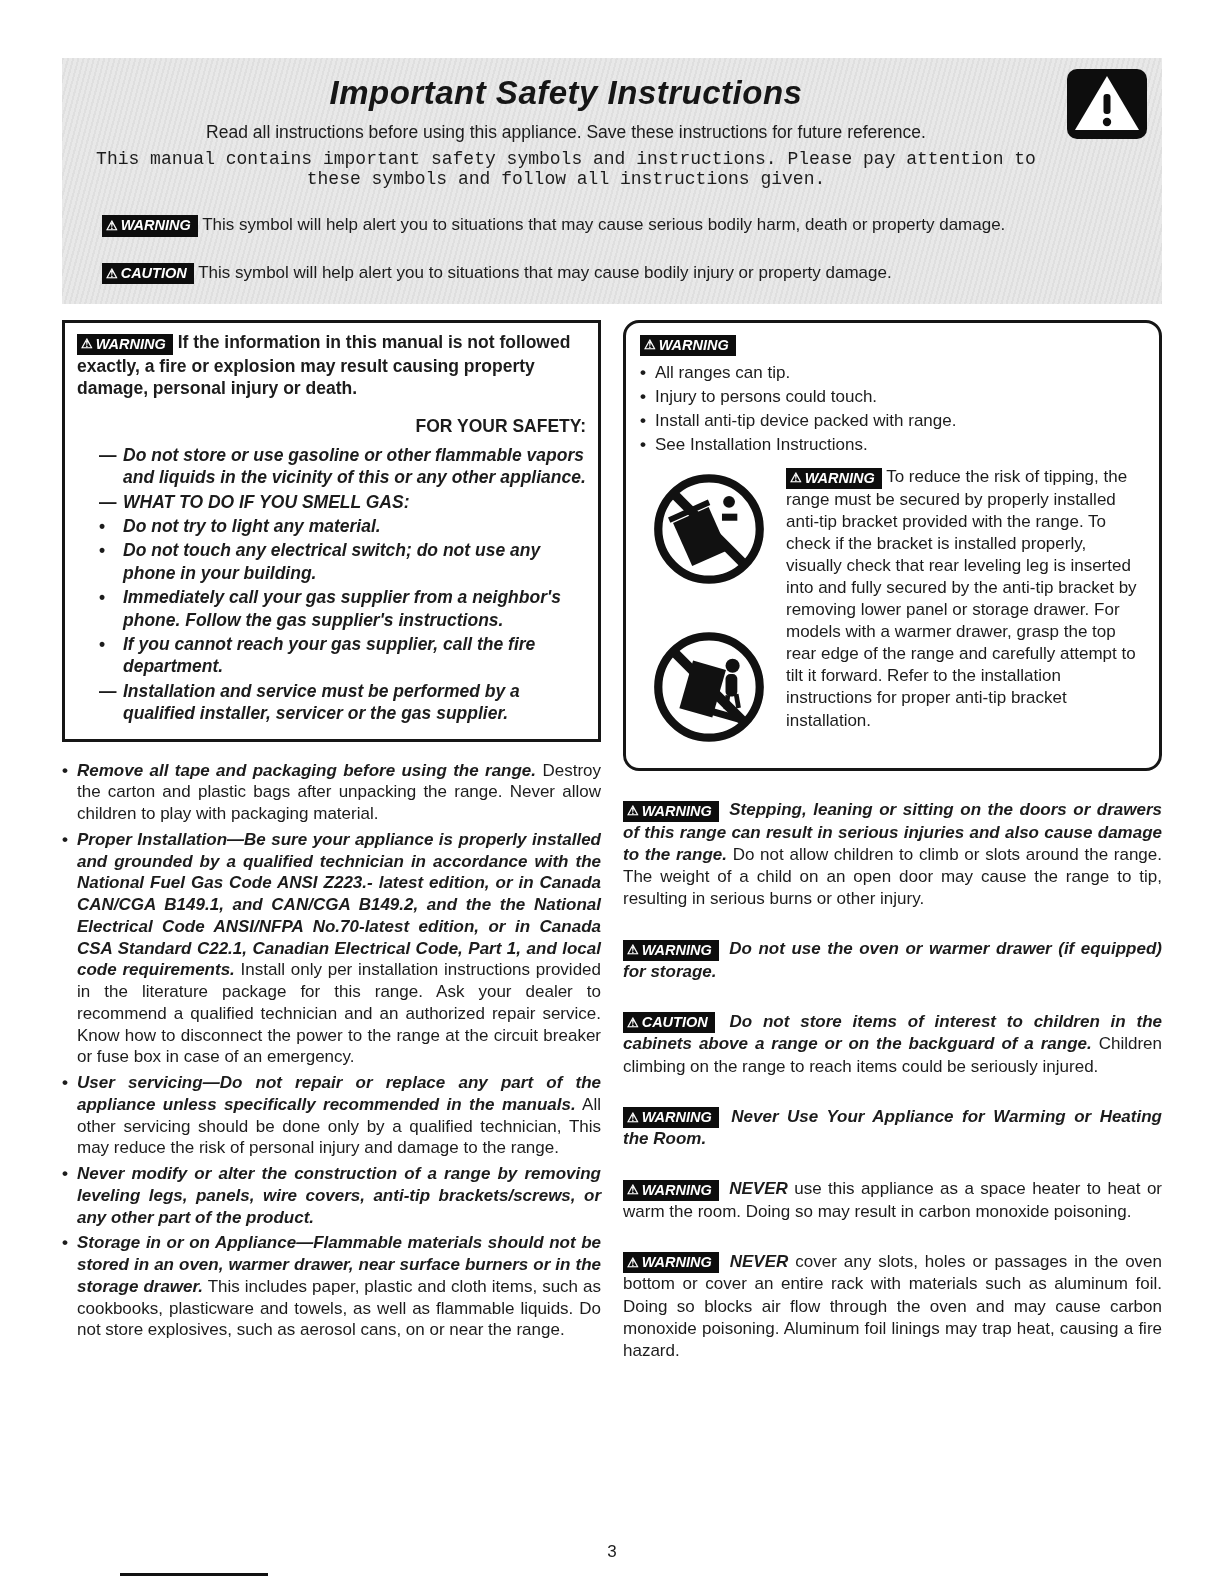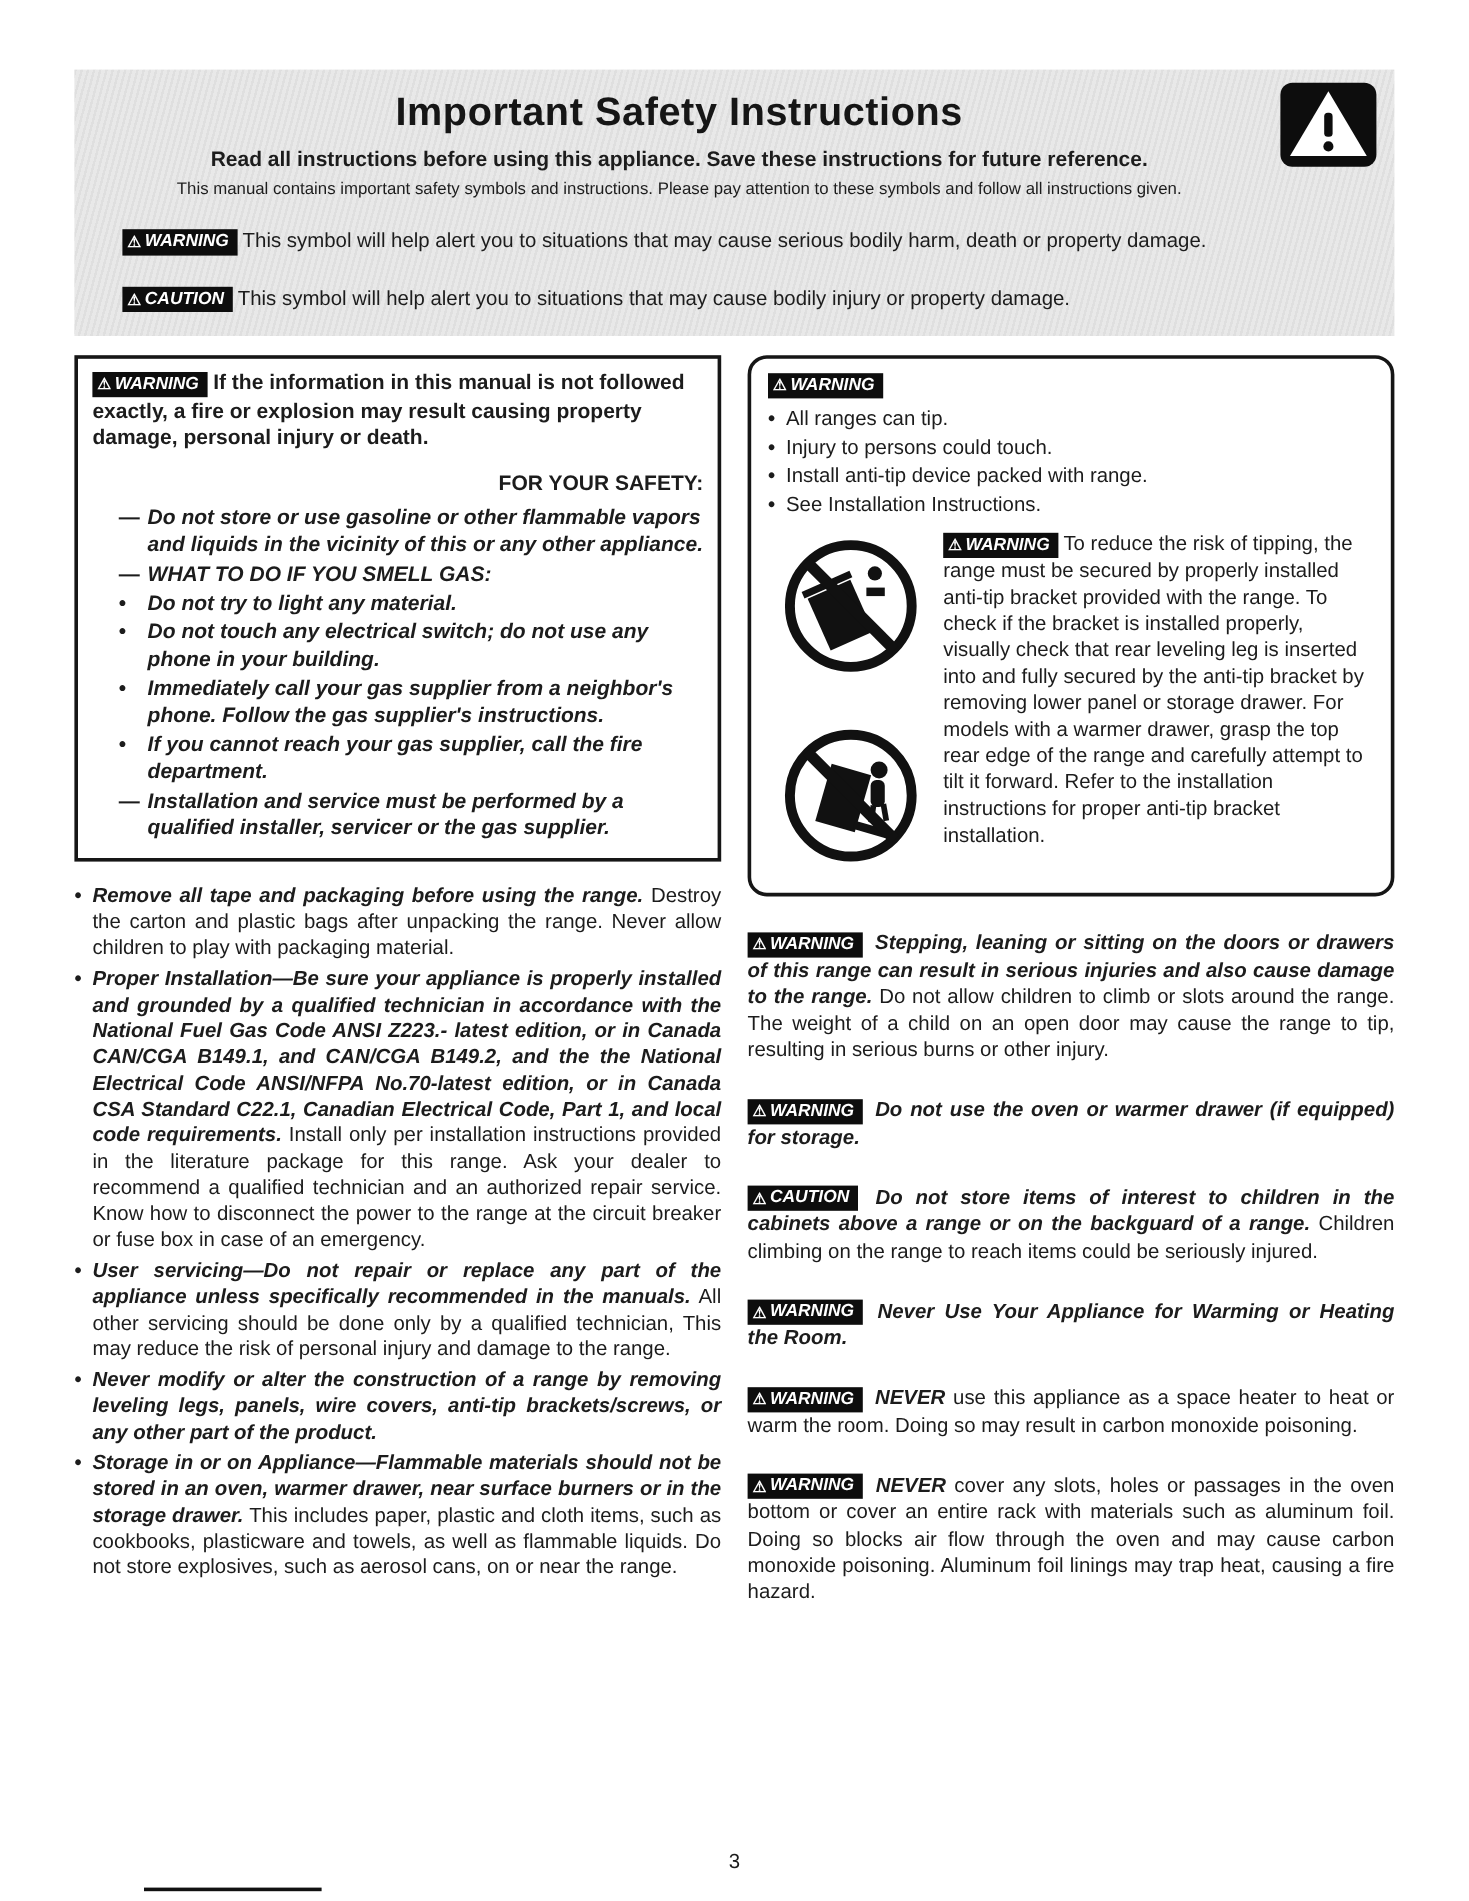--- a/index.html
+++ b/index.html
@@ -11,23 +11,23 @@
     padding:58px 62px 0 62px; overflow:hidden;
   }
   
   .header {
     background-color:#ececec;
     background-image:repeating-linear-gradient(105deg, rgba(0,0,0,0.055) 0 2px, rgba(0,0,0,0.015) 2px 5px);
     padding:10px 14px 20px 14px;
   }
   .h-top { display:flex; align-items:flex-start; }
   .h-titles { flex:1; text-align:center; }
-  .h-title { margin:6px 0 10px 0; font-size:33px; font-weight:bold; letter-spacing:0.5px; color:#161616; }
-  .h-sub { margin:0 0 6px 0; font-size:17.5px; font-weight:bold; }
-  .h-intro { margin:0; font-size:14px; }
+  .h-title { margin:6px 0 10px 0; font-size:33px; font-weight:bold; font-style:italic; letter-spacing:0.5px; color:#161616; }
+  .h-sub { margin:0 0 6px 0; font-size:17.5px; font-weight:normal; }
+  .h-intro { margin:0; font-size:18px;font-family:Liberation Mono, monospace; }
   .alert-icon { flex:0 0 auto; margin-left:10px; }
   .sym-line { margin:26px 0 0 26px; font-size:17px; }
   
   .badge {
     display:inline-flex; align-items:center; gap:3px;
     background:#0d0d0d; color:#ffffff;
     font-weight:bold; font-style:italic; font-size:14.5px;
     padding:1px 7px 2px 4px; line-height:1.25; white-space:nowrap;
     vertical-align:baseline;
   }

